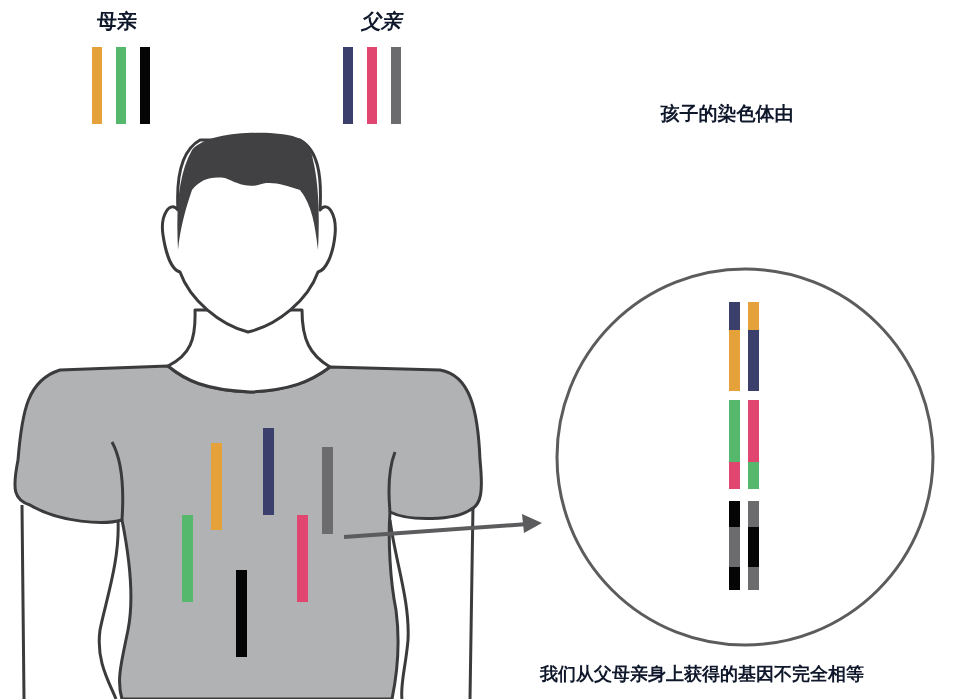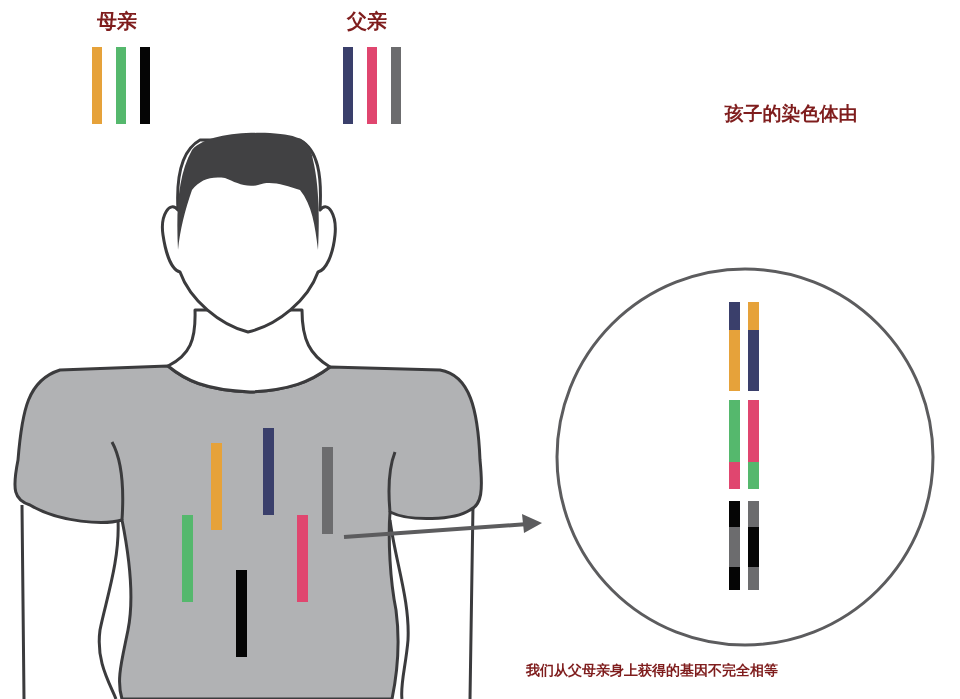--- a/index.html
+++ b/index.html
@@ -1,19 +1,19 @@
 <!DOCTYPE html>
 <html><head>
 <meta charset="utf-8">
 <style>
   html, body { margin: 0; padding: 0; background: #ffffff; }
   body { width: 960px; height: 699px; position: relative; overflow: hidden;
          font-family: "DejaVu Sans", "Liberation Sans", sans-serif; }
   .canvas { position: absolute; left: 0; top: 0; width: 960px; height: 699px; }
-  .label { position: absolute; font-weight: bold; color: #7f1d1d; white-space: nowrap; }
+  .label { position: absolute; font-weight: bold; color: #0f172a; white-space: nowrap; }
   .parent-label { font-size: 20px; top: 8px; }
   .caption { font-size: 19px; line-height: 26px; text-align: center; }
   .bar { position: absolute; width: 10px; }
   .body-bar { position: absolute; width: 11px; }
   .chromo { position: absolute; width: 11px; display: flex; flex-direction: column; }
   .seg { width: 100%; }
 </style>
 </head>
 <body>
 
@@ -54,28 +54,28 @@
     <circle cx="745" cy="457" r="188" fill="#ffffff" stroke="#5c5c5e" stroke-width="3"></circle>
   </svg>
 
   <div class="label parent-label" style="left:97px;">母亲</div>
   <div>
     <div class="bar" style="left:92px;top:47px;height:77px;background:#e6a23a;"></div>
     <div class="bar" style="left:116px;top:47px;height:77px;background:#55b86d;"></div>
     <div class="bar" style="left:140px;top:47px;height:77px;background:#050505;"></div>
   </div>
 
-  <div class="label parent-label" style="left:347px;">父亲</div>
+  <div class="label parent-label" style="left:361px;font-style:italic;">父亲</div>
   <div>
     <div class="bar" style="left:343px;top:47px;height:77px;background:#3a3f6b;"></div>
     <div class="bar" style="left:367px;top:47px;height:77px;background:#e0466f;"></div>
     <div class="bar" style="left:391px;top:47px;height:77px;background:#6c6c6e;"></div>
   </div>
 
-  <div class="label caption" style="left:676px;top:100px;width:230px;">
+  <div class="label caption" style="left:612px;top:100px;width:230px;">
     <div>孩子的染色体由</div>
   </div>
 
   <div>
     <div class="body-bar" style="left:211px;top:443px;height:87px;background:#e6a23a;"></div>
     <div class="body-bar" style="left:263px;top:428px;height:87px;background:#3a3f6b;"></div>
     <div class="body-bar" style="left:322px;top:447px;height:87px;background:#6c6c6e;"></div>
     <div class="body-bar" style="left:182px;top:515px;height:87px;background:#55b86d;"></div>
     <div class="body-bar" style="left:297px;top:515px;height:87px;background:#e0466f;"></div>
     <div class="body-bar" style="left:236px;top:570px;height:87px;background:#050505;"></div>
@@ -106,14 +106,14 @@
       <div class="seg" style="height:40px;background:#6c6c6e;"></div>
       <div class="seg" style="height:23px;background:#050505;"></div>
     </div>
     <div class="chromo" style="left:748px;top:501px;">
       <div class="seg" style="height:26px;background:#6c6c6e;"></div>
       <div class="seg" style="height:40px;background:#050505;"></div>
       <div class="seg" style="height:23px;background:#6c6c6e;"></div>
     </div>
   </div>
 
-  <div class="label" style="left:526px;top:662px;font-size:14px;">我们从父母亲身上获得的基因不完全相等</div>
+  <div class="label" style="left:540px;top:662px;font-size:18px;">我们从父母亲身上获得的基因不完全相等</div>
 </div>
 
 </body></html>

